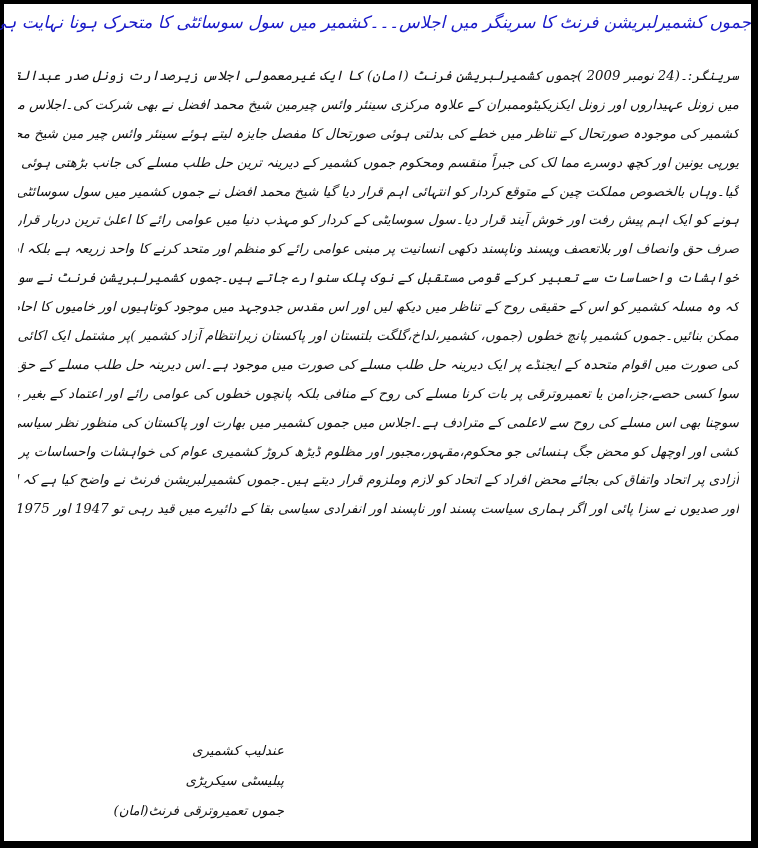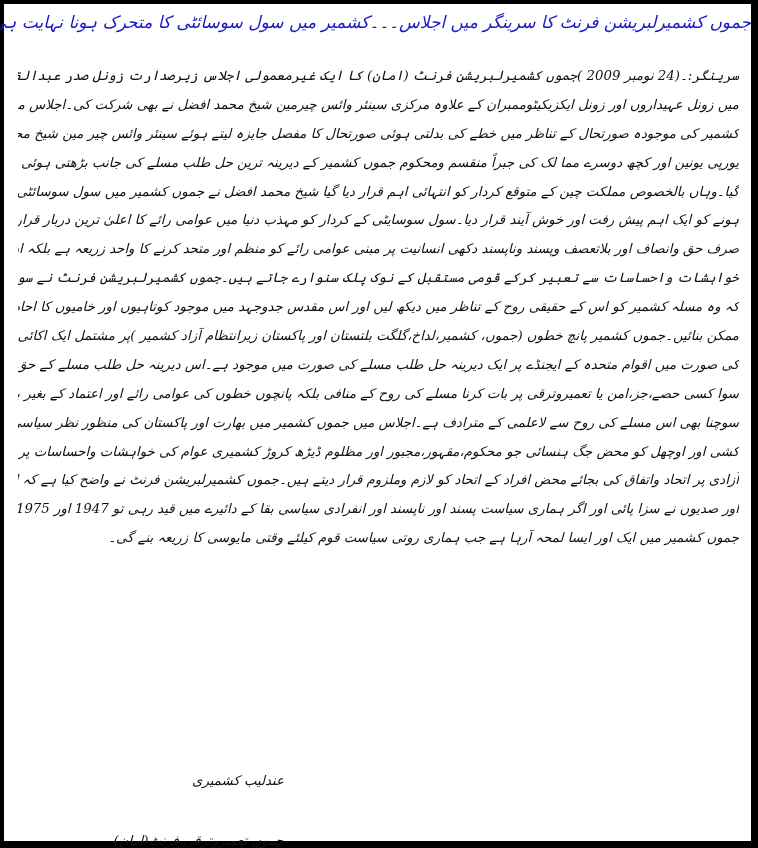--- a/index.html
+++ b/index.html
@@ -19,21 +19,21 @@
       font-family: "DejaVu Serif", serif; font-style: italic;
       font-size: 13.3px; color: #111; line-height: 28.9px;
     }
     .line { display: block; white-space: nowrap; overflow: hidden; height: 28.9px; text-align: justify; text-align-last: justify; }
     .line.last { text-align-last: right; }
     .sig {
       position: absolute; left: 110px; top: 732px; direction: rtl; text-align: right;
       width: 170px; font-family: "DejaVu Serif", serif; font-style: italic;
       font-size: 13.3px; color: #111; line-height: 30px;
     }
-    .sig div { white-space: nowrap; margin-top: 30px; }
+    .sig div { white-space: nowrap; }
   </style>
 </head>
 <body>
 
 <div class="page">
   <div class="title" style="color: rgb(26, 26, 200);">جموں کشمیرلبریشن فرنٹ کا سرینگر میں اجلاس۔۔۔کشمیر میں سول سوسائٹی کا متحرک ہونا نہایت ہی خوش آئیند</div>
   <div class="body">
     <span class="line">سرینگر:۔(24 نومبر 2009 )جموں کشمیرلبریشن فرنٹ (امان) کا ایک غیرمعمولی اجلاس زیرصدارت زونل صدر عبدالقادر راتھر منعقد ہوا۔اجلاس</span>
     <span class="line">میں زونل عہیداروں اور زونل ایکزیکیٹوممبران کے علاوہ مرکزی سینئر وائس چیرمین شیخ محمد افضل نے بھی شرکت کی۔اجلاس میں تحریک آزادی جموں</span>
     <span class="line">کشمیر کی موجودہ صورتحال کے تناظر میں خطے کی بدلتی ہوئی صورتحال کا مفصل جایزہ لیتے ہوئے سینئر وائس چیر مین شیخ محمد افضل نے جہاں امریکہ،</span>
@@ -43,19 +43,19 @@
     <span class="line">صرف حق وانصاف اور بلاتعصف وپسند وناپسند دکھی انسانیت پر مبنی عوامی رائے کو منظم اور متحد کرنے کا واحد زریعہ ہے بلکہ ان کی منقفہ آرء کو عوام کے</span>
     <span class="line">خواہشات واحساسات سے تعبیر کرکے قومی مستقبل کے نوک پلک سنوارے جاتے ہیں۔جموں کشمیرلبریشن فرنٹ نے سول سوسایٹی سے اپیل کی ہے</span>
     <span class="line">کہ وہ مسلہ کشمیر کو اس کے حقیقی روح کے تناظر میں دیکھ لیں اور اس مقدس جدوجہد میں موجود کوتاہیوں اور خامیوں کا احاطہ کرکے اس کے تدارک کو</span>
     <span class="line">ممکن بنائیں۔جموں کشمیر پانچ خطوں (جموں، کشمیر،لداخ،گلگت بلتستان اور پاکستان زیرانتظام آزاد کشمیر )پر مشتمل ایک اکائی ہے۔اور اپنی اکائی</span>
     <span class="line">کی صورت میں اقوام متحدہ کے ایجنڈے پر ایک دیرینہ حل طلب مسلے کی صورت میں موجود ہے۔اس دیرینہ حل طلب مسلے کے حق خودارادیت کے</span>
     <span class="line">سوا کسی حصے،جز،امن یا تعمیروترقی پر بات کرنا مسلے کی روح کے منافی بلکہ پانچوں خطوں کی عوامی رائے اور اعتماد کے بغیر بات چیت کے بارے میں</span>
     <span class="line">سوچنا بھی اس مسلے کی روح سے لاعلمی کے مترادف ہے۔اجلاس میں جموں کشمیر میں بھارت اور پاکستان کی منظور نظر سیاسی قیادت کی موجودہ رسہ</span>
     <span class="line">کشی اور اوچھل کو محض جگ ہنسائی جو محکوم،مقہور،مجبور اور مظلوم ڈیڑھ کروڑ کشمیری عوام کی خواہشات واحساسات پر مبنی غیر مبہم اور واضح منزل یعنی حق</span>
     <span class="line">آزادی پر اتحاد واتفاق کی بجائے محض افراد کے اتحاد کو لازم وملزوم قرار دیتے ہیں۔جموں کشمیرلبریشن فرنٹ نے واضح کیا ہے کہ لمحوں نے خطا کی تھی</span>
     <span class="line">اور صدیوں نے سزا پائی اور اگر ہماری سیاست پسند اور ناپسند اور انفرادی سیاسی بقا کے دائیرے میں قید رہی تو 1947 اور 1975 کی طرح تاریخ</span>
-    <span class="line last">جموں کشمیر میں ایک اور ایسا لمحہ آرہا ہے جب ہماری روتی سیاست قوم کیلئے وقتی مایوسی کا زریعہ بنے گی۔</span>
   </div>
   <div class="sig">
     <div>عندلیب کشمیری</div>
+    <div>پبلیسٹی سیکریڑی</div>
     <div>جموں تعمیروترقی فرنٹ(امان)</div>
   </div>
 </div>
 
 </body></html>

